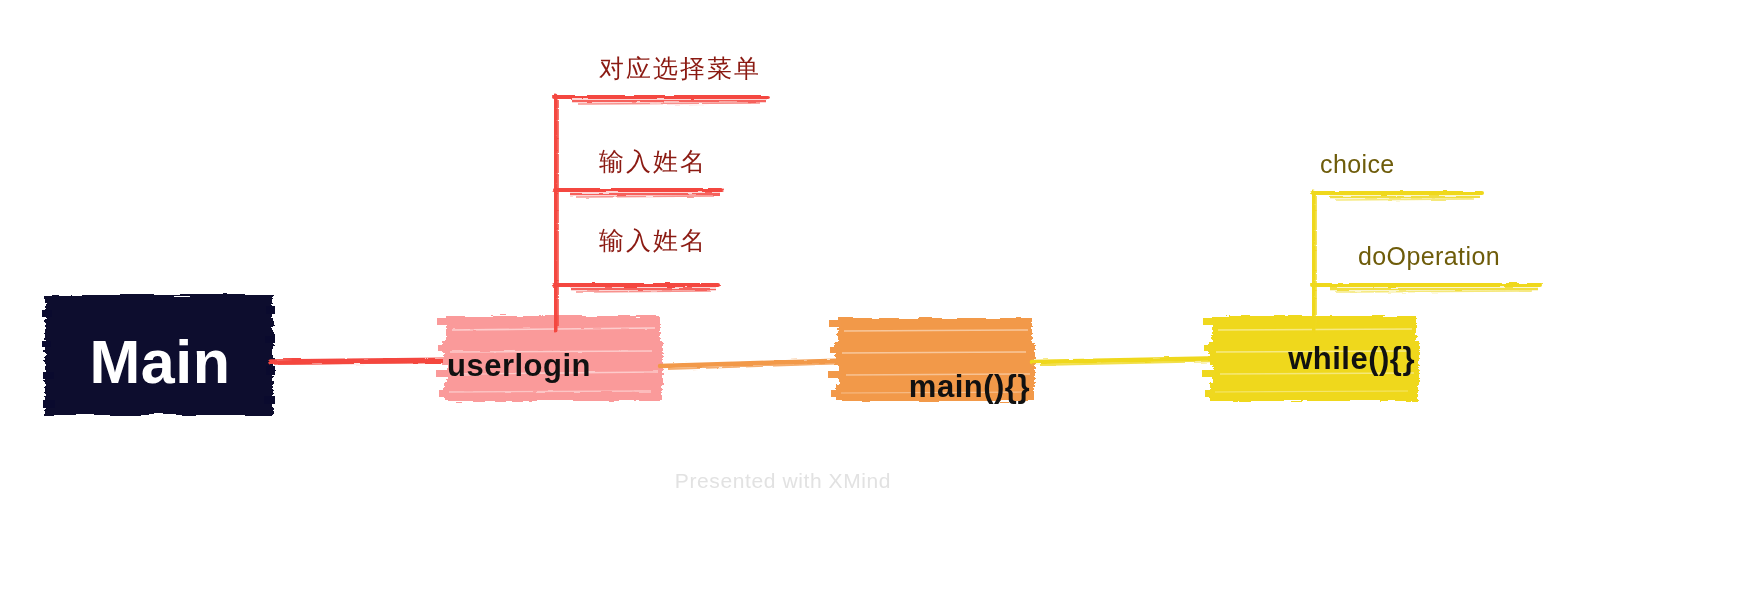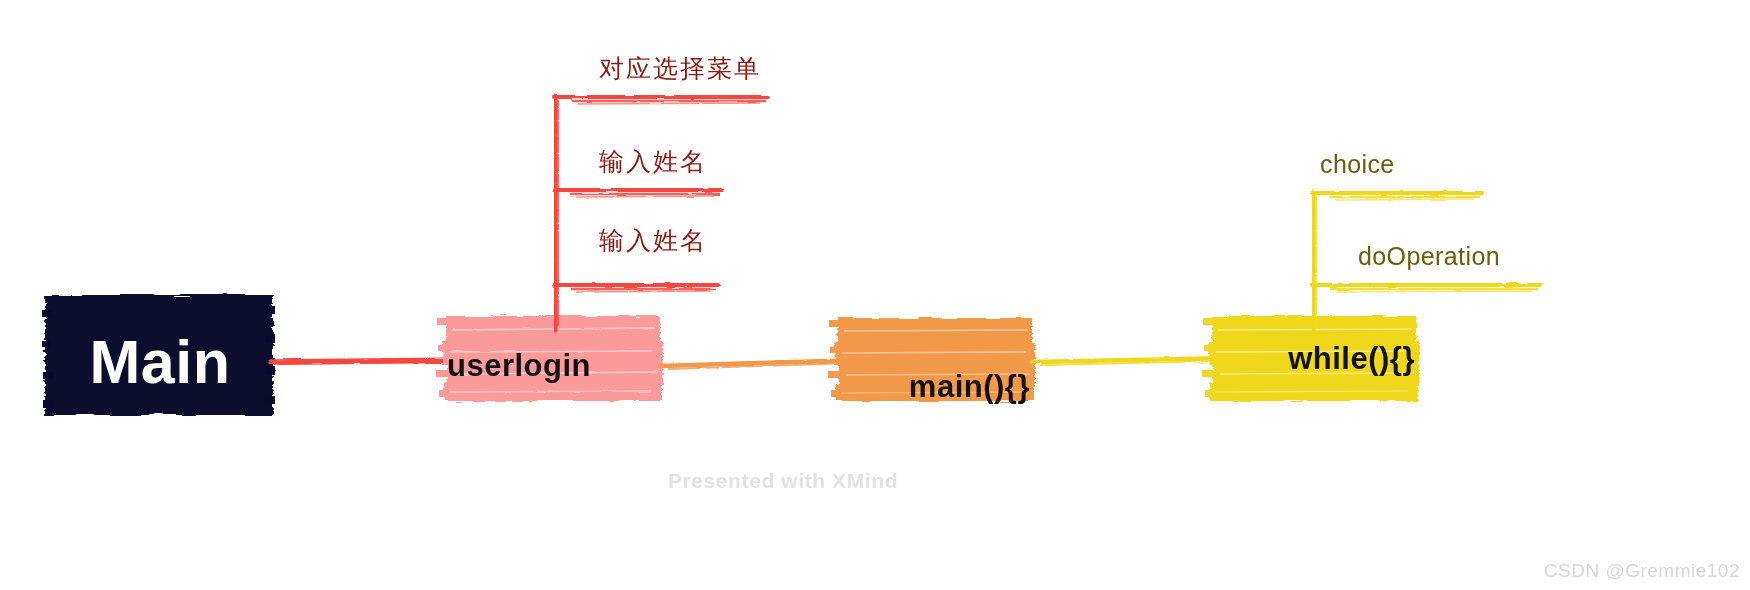--- a/index.html
+++ b/index.html
@@ -102,21 +102,21 @@
   #sub-y2 { left: 1358px; top: 242px; }
 
   
   #xmind-watermark {
     position: absolute;
     left: 0;
     top: 469px;
     width: 1566px;
     text-align: center;
     font-size: 21px;
-    font-weight: 700;
+    font-weight: 400;
     color: #e2e2e2;
     letter-spacing: 0.6px;
     user-select: none;
   }
   #csdn-watermark {
     position: absolute;
     right: 10px;
     bottom: 8px;
     font-size: 19px;
     color: #d8d8d8;
@@ -299,14 +299,13 @@
 
   <div class="sub-label cn" id="sub-r1">对应选择菜单</div>
   <div class="sub-label cn" id="sub-r2">输入姓名</div>
   <div class="sub-label cn" id="sub-r3">输入姓名</div>
 
   <div class="sub-label en" id="sub-y1">choice</div>
   <div class="sub-label en" id="sub-y2">doOperation</div>
 
   <div id="xmind-watermark">Presented with XMind</div>
 
-  <div id="csdn-watermark">CSDN @Gremmie102</div>
 </div>
 
 </body></html>

